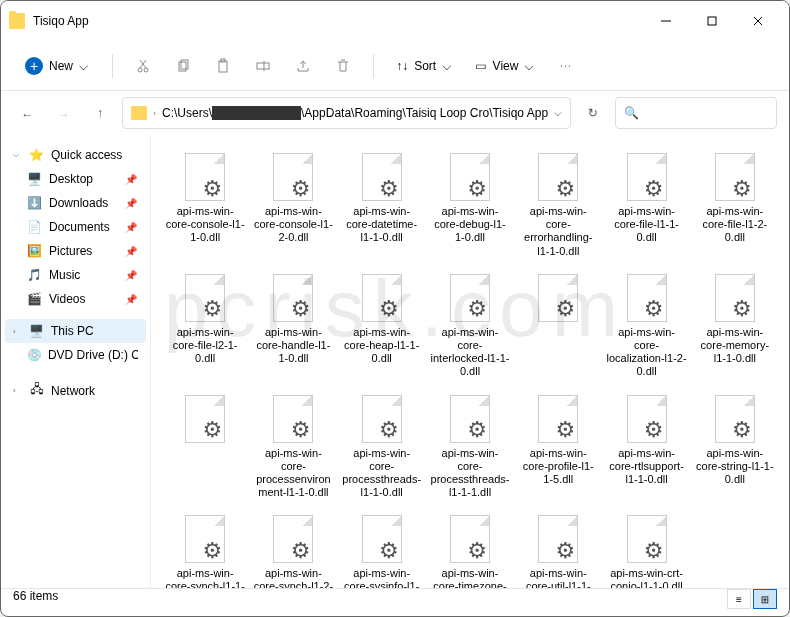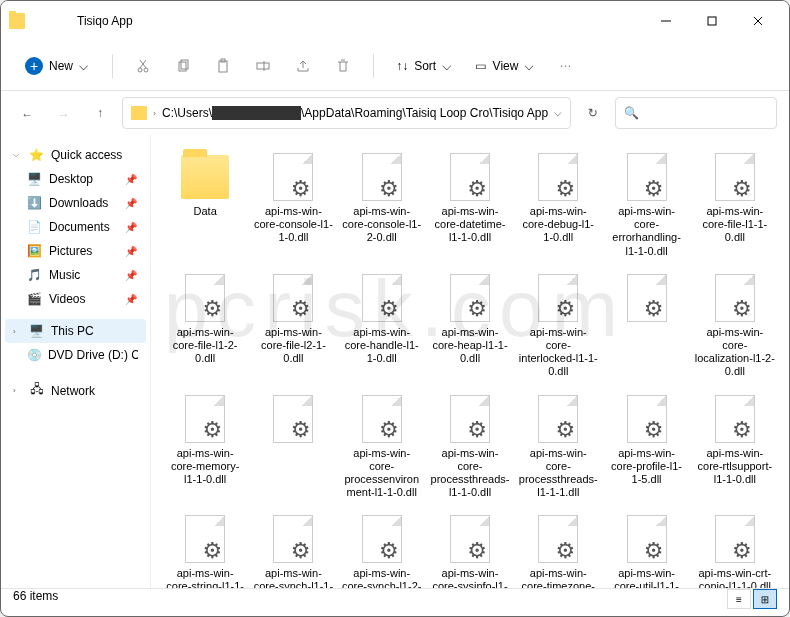--- a/index.html
+++ b/index.html
@@ -2,21 +2,21 @@
 <html><head>
 <meta charset="utf-8">
 <style>
 * { margin: 0; padding: 0; box-sizing: border-box; font-family: 'Segoe UI', sans-serif; font-size: 12px; }
 body { background: #f0f0f0; display: flex; justify-content: center; align-items: center; height: 100vh; }
 .window { width: 790px; height: 617px; background: #fff; border: 1px solid #666; border-radius: 8px; overflow: hidden; display: flex; flex-direction: column; position: relative; }
 .watermark { position: absolute; top: 50%; left: 50%; transform: translate(-50%, -50%); font-size: 80px; color: rgba(0,0,0,0.08); font-weight: 300; letter-spacing: 8px; pointer-events: none; z-index: 100; }
 .titlebar { height: 40px; display: flex; align-items: center; padding: 0 8px; background: #fff; }
 .title-icon { width: 16px; height: 16px; background: #ffd75e; border-radius: 1px; margin-right: 8px; position: relative; }
 .title-icon::before { content: ''; position: absolute; top: -2px; left: 0; width: 7px; height: 3px; background: #ffd75e; border-radius: 1px 1px 0 0; }
-.title-text { flex: 1; font-size: 12px; margin-left: 44px; }
+.title-text { flex: 1; font-size: 12px; }
 .win-controls { display: flex; gap: 0; }
 .win-btn { width: 46px; height: 32px; display: flex; align-items: center; justify-content: center; cursor: pointer; }
 .toolbar { height: 50px; display: flex; align-items: center; padding: 0 12px; gap: 4px; border-bottom: 1px solid #e5e5e5; }
 .new-btn { display: flex; align-items: center; gap: 6px; padding: 6px 12px; border-radius: 4px; cursor: pointer; }
 .new-plus { width: 18px; height: 18px; background: #0067c0; border-radius: 50%; color: #fff; display: flex; align-items: center; justify-content: center; font-size: 14px; }
 .tb-sep { width: 1px; height: 24px; background: #ddd; margin: 0 8px; }
 .tb-icon { width: 36px; height: 36px; display: flex; align-items: center; justify-content: center; color: #888; cursor: pointer; border-radius: 4px; }
 .tb-text-btn { display: flex; align-items: center; gap: 6px; padding: 6px 10px; cursor: pointer; border-radius: 4px; }
 .navbar { height: 44px; display: flex; align-items: center; padding: 0 12px; gap: 8px; }
 .nav-btn { width: 32px; height: 32px; display: flex; align-items: center; justify-content: center; cursor: pointer; border-radius: 4px; color: #555; }
@@ -211,26 +211,20 @@
           <span class="sb-chevron">›</span>
           <span class="sb-emoji">🖧</span>
           <span>Network</span>
         </div>
       </div>
     </div>
 
     <div class="content" id="content">
         <div class="file-item">
           <div class="file-icon">
-            <div class="folder-icon"></div>
-          </div>
-          <div class="file-label">Data</div>
-        </div>
-        <div class="file-item">
-          <div class="file-icon">
             <div class="dll-icon">
               <div class="dll-gears">⚙</div>
             </div>
           </div>
           <div class="file-label">api-ms-win-core-console-l1-1-0.dll</div>
         </div>
         <div class="file-item">
           <div class="file-icon">
             <div class="dll-icon">
               <div class="dll-gears">⚙</div>

